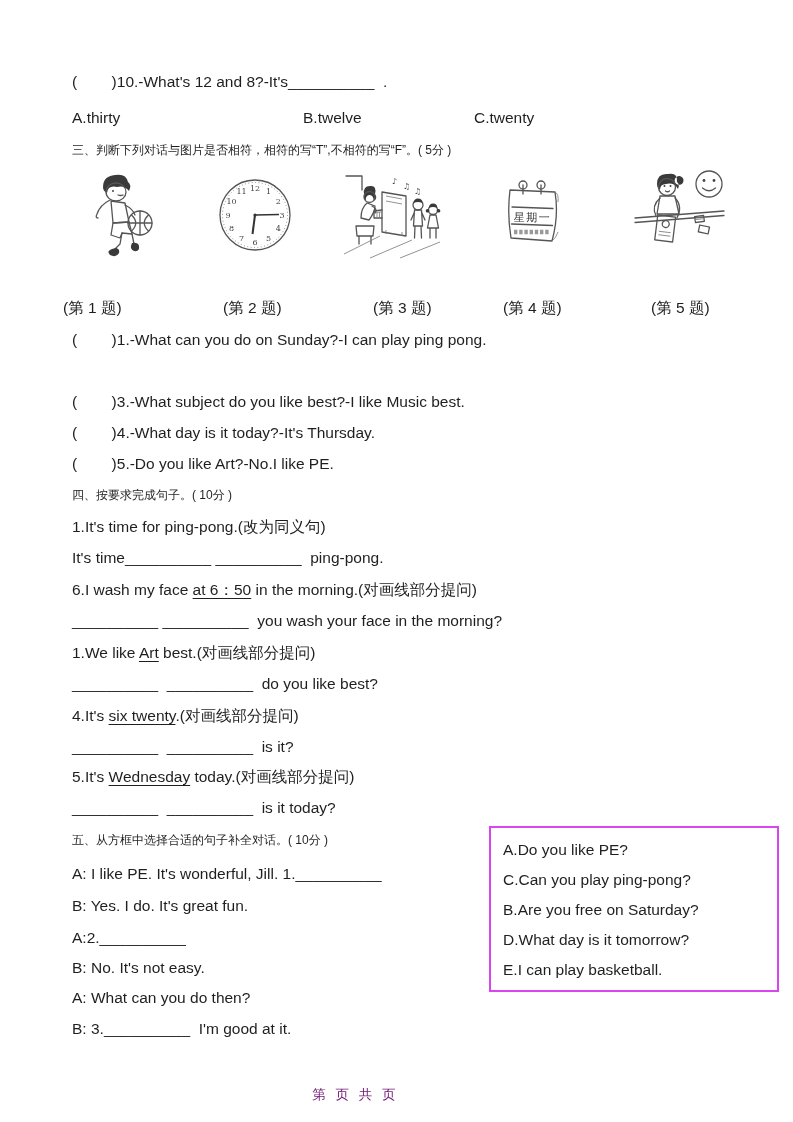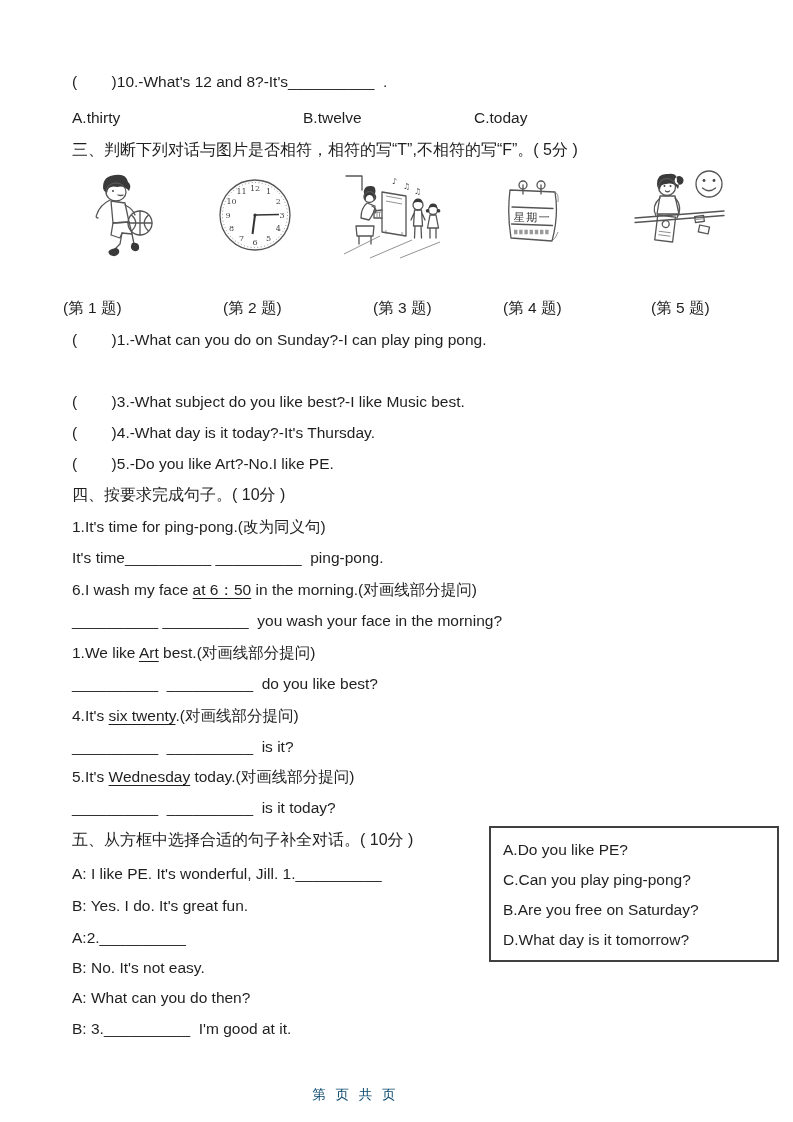--- a/index.html
+++ b/index.html
@@ -2,47 +2,47 @@
 <html><head>
 <meta charset="utf-8">
 <style>
   html,body{margin:0;padding:0;background:#ffffff;}
   .page{
     position:relative;width:793px;height:1122px;background:#ffffff;
     font-family:"Liberation Sans",sans-serif;color:#1f1f1f;
     font-size:15.5px;overflow:hidden;
   }
   .t{position:absolute;white-space:pre;line-height:20px;}
-  .heading{font-size:16px;}
+  .heading{font-size:12px;}
   .u{text-decoration:underline;text-underline-offset:3px;}
   .fig{position:absolute;}
   .fig svg{display:block;}
   .sbox{
     position:absolute;left:489px;top:826px;width:262px;
-    border:2px solid #404040;padding:7px 12px 5px 12px;background:#fff;
+    border:2px solid #d946ef;padding:7px 12px 5px 12px;background:#fff;
   }
   .sbox div{line-height:30px;white-space:pre;}
   .footer{
     position:absolute;left:0;top:1086px;width:711px;text-align:center;
-    font-size:13.5px;color:#0c4a6e;letter-spacing:3px;
+    font-size:13.5px;color:#701a75;letter-spacing:3px;
   }
   .sk{stroke:#555;fill:none;stroke-width:1.3;stroke-linecap:round;stroke-linejoin:round;}
   .skthin{stroke:#777;fill:none;stroke-width:0.8;}
   .hair{fill:#3a3a3a;stroke:none;}
   .figtext{fill:#444;font-family:"DejaVu Serif",serif;}
 </style>
 </head>
 <body>
 
 <div class="page">
 
   <div class="t" style="left:72px;top:72px">(        )10.-What's 12 and 8?-It's__________  .</div>
   <div class="t" style="left:72px;top:108px">A.thirty</div>
   <div class="t" style="left:303px;top:108px">B.twelve</div>
-  <div class="t" style="left:474px;top:108px">C.today</div>
+  <div class="t" style="left:474px;top:108px">C.twenty</div>
 
   <div class="t heading" style="left:72px;top:140px">三、判断下列对话与图片是否相符，相符的写“T”,不相符的写“F”。( 5分 )</div>
 
   <div class="fig" style="left:74px;top:170px">
     <svg width="92" height="92" viewBox="0 0 92 92">
       <path class="hair" d="M29 17 Q29 6 41 5 Q52 3 54 12 Q58 15 55 21 Q50 15 43 17 Q34 15 33 23 Q29 21 29 17 Z"></path>
       <ellipse class="sk" cx="42" cy="22" rx="10" ry="9"></ellipse>
       <circle cx="39" cy="21" r="1" fill="#444" stroke="none"></circle>
       <path class="sk" d="M44 25 q3 1 5 0" stroke-width="1"></path>
       <path class="sk" d="M36 30 Q26 35 23 44 Q21 48 24 48"></path>
@@ -175,20 +175,21 @@
   <div class="t" style="left:72px;top:767px"><span>5.It's </span><span class="u">Wednesday</span><span> today.(对画线部分提问)</span></div>
   <div class="t" style="left:72px;top:798px">__________  __________  is it today?</div>
 
   <div class="t heading" style="left:72px;top:830px">五、从方框中选择合适的句子补全对话。( 10分 )</div>
 
   <div class="sbox">
     <div>A.Do you like PE?</div>
     <div>C.Can you play ping-pong?</div>
     <div>B.Are you free on Saturday?</div>
     <div>D.What day is it tomorrow?</div>
+    <div>E.I can play basketball.</div>
   </div>
 
   <div class="t" style="left:72px;top:864px">A: I like PE. It's wonderful, Jill. 1.__________</div>
   <div class="t" style="left:72px;top:896px">B: Yes. I do. It's great fun.</div>
   <div class="t" style="left:72px;top:928px">A:2.__________</div>
   <div class="t" style="left:72px;top:958px">B: No. It's not easy.</div>
   <div class="t" style="left:72px;top:988px">A: What can you do then?</div>
   <div class="t" style="left:72px;top:1019px">B: 3.__________  I'm good at it.</div>
 
   <div class="footer">第 页 共 页</div>

